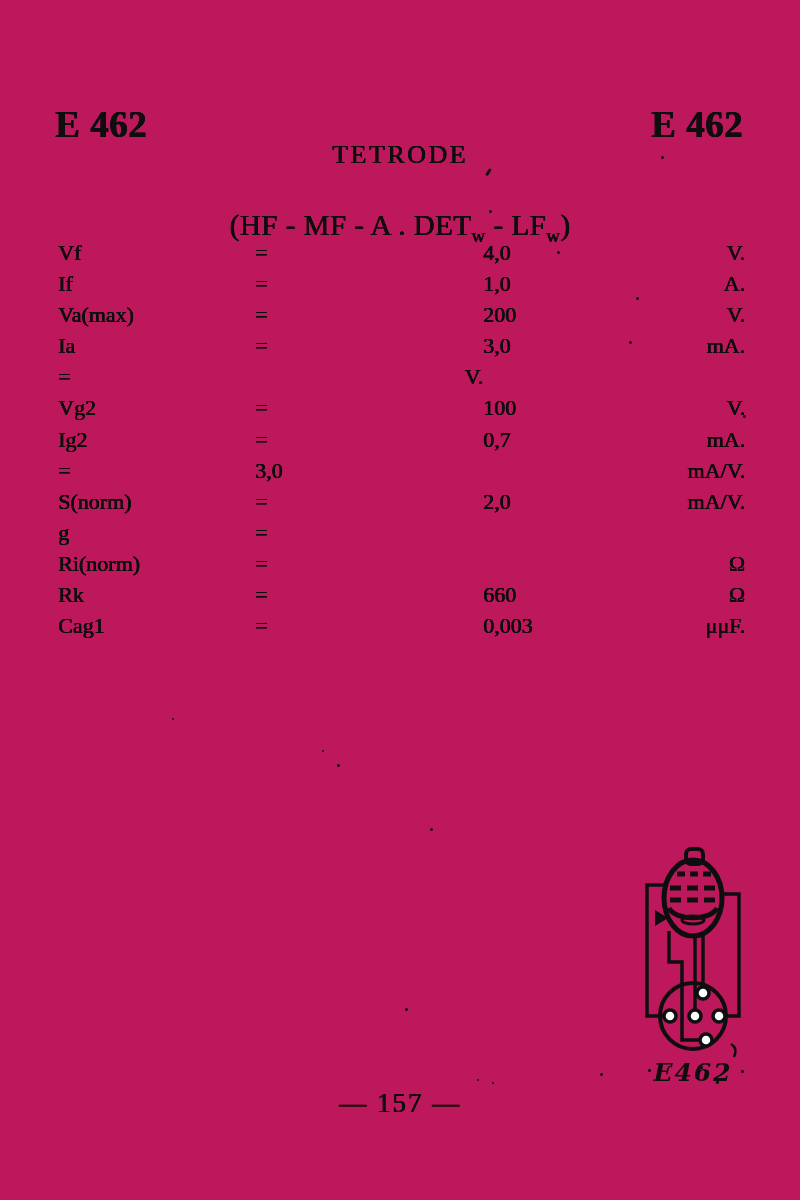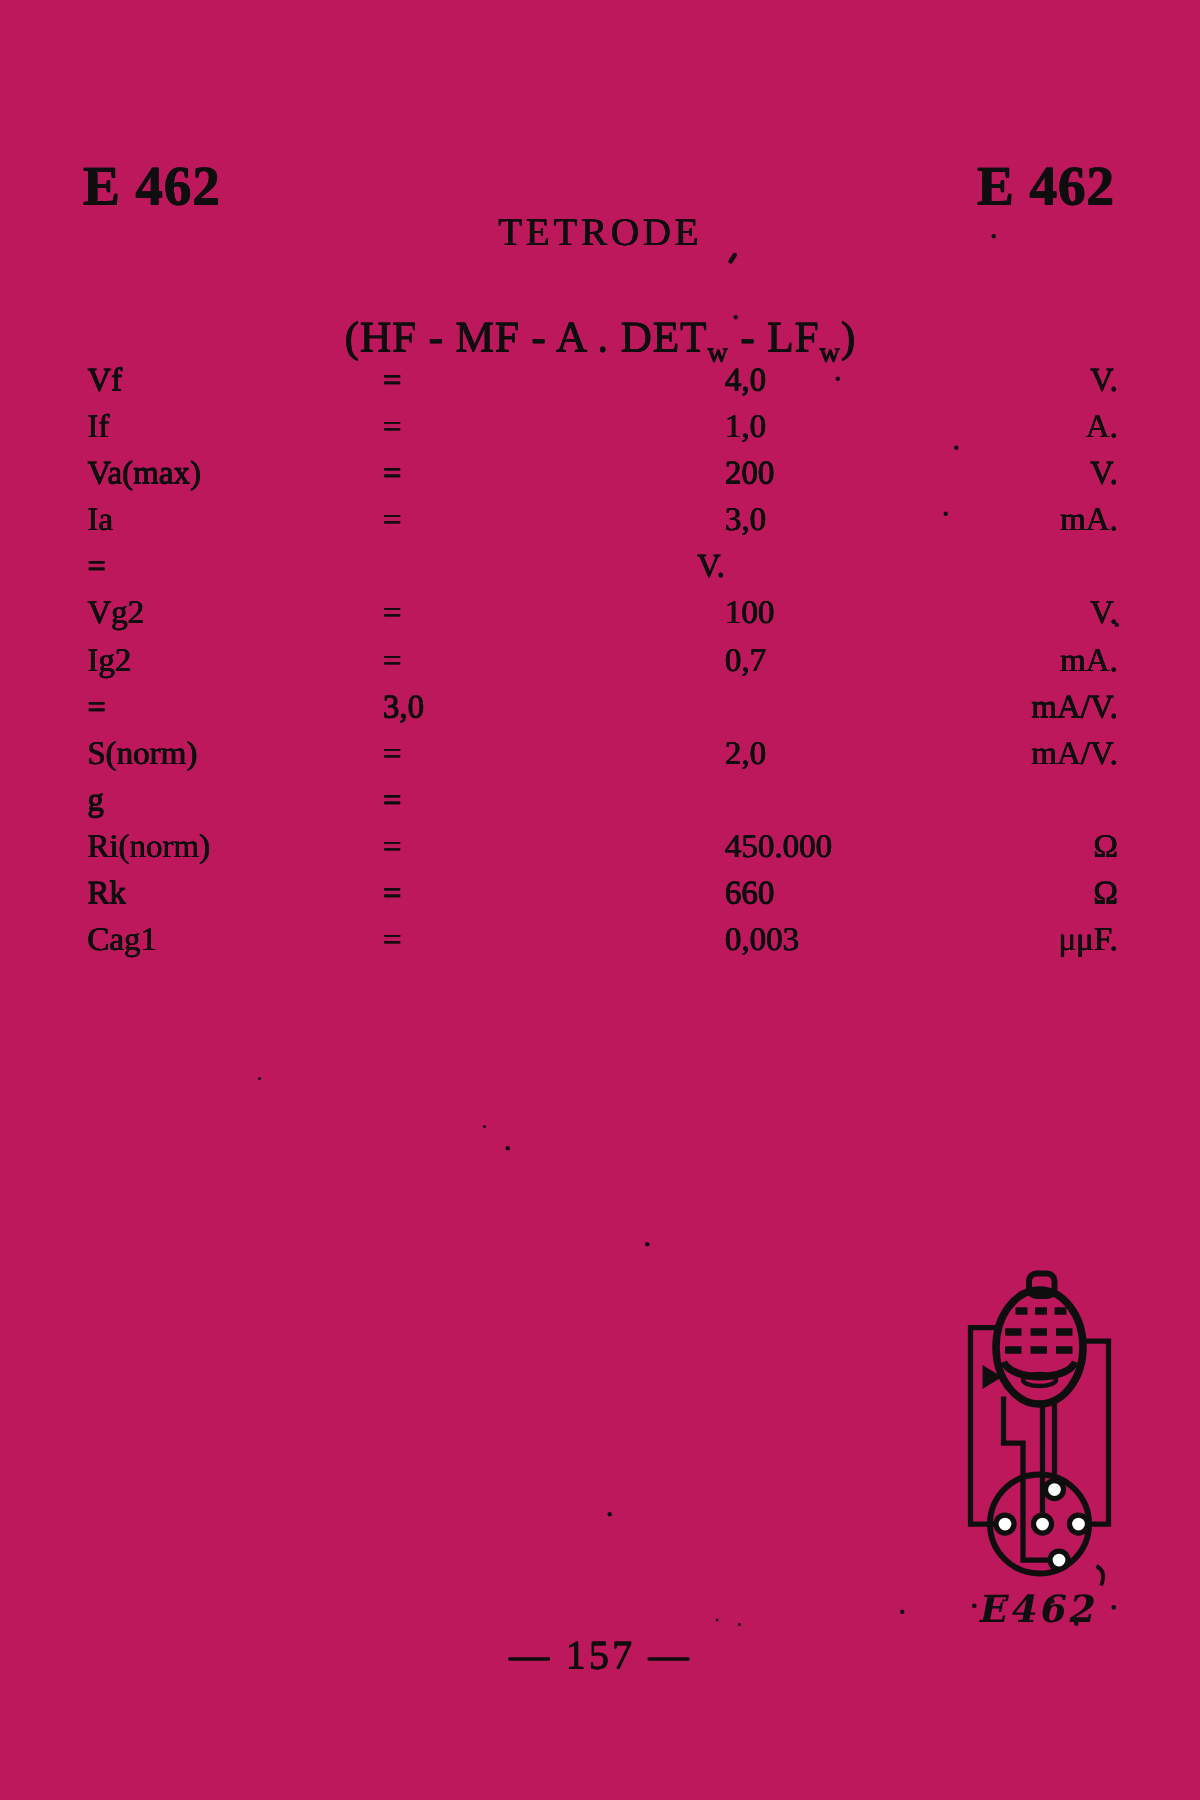--- a/index.html
+++ b/index.html
@@ -106,21 +106,20 @@
       <span class="cell-unit">mA/V.</span>
     </div>
     <div class="spec-row">
       <span class="cell-label">g</span>
       <span class="cell-eq">=</span>
       <span class="cell-unit"></span>
     </div>
     <div class="spec-row">
       <span class="cell-label">Ri(norm)</span>
       <span class="cell-eq">=</span>
-      <span class="cell-value">450.000</span>
       <span class="cell-unit">Ω</span>
     </div>
     <div class="spec-row">
       <span class="cell-label">Rk</span>
       <span class="cell-eq">=</span>
       <span class="cell-value">660</span>
       <span class="cell-unit">Ω</span>
     </div>
     <div class="spec-row">
       <span class="cell-label">Cag1</span>

